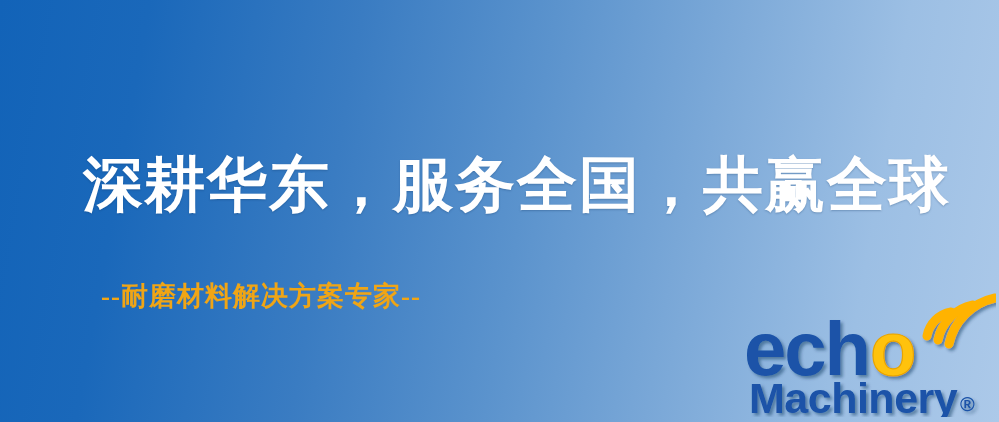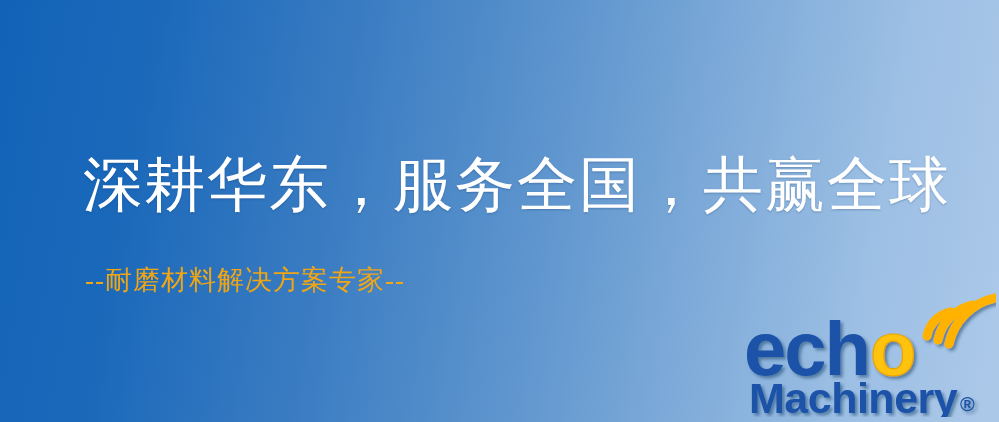--- a/index.html
+++ b/index.html
@@ -28,37 +28,37 @@
 
   
   .headline {
     position: absolute;
     left: 83px;
     top: 155px;
     margin: 0;
     font-family: "Liberation Serif", "DejaVu Serif", serif;
     font-size: 60px;
     line-height: 1;
-    font-weight: 400;
+    font-weight: 700;
     letter-spacing: 2px;
     color: #ffffff;
     white-space: nowrap;
     text-shadow: 0 1px 2px rgba(10, 45, 90, 0.28);
   }
 
   
   .subtitle {
     position: absolute;
     left: 85px;
     top: 266px;
-    margin: 0;
+    margin: 16px;
     font-family: "Liberation Serif", "DejaVu Serif", serif;
     font-size: 27px;
     line-height: 1.1;
-    font-weight: 400;
+    font-weight: 700;
     letter-spacing: 1px;
     color: #f0a515;
     white-space: nowrap;
   }
 
   
   .logo {
     position: absolute;
     left: 744px;
     top: 291px;

